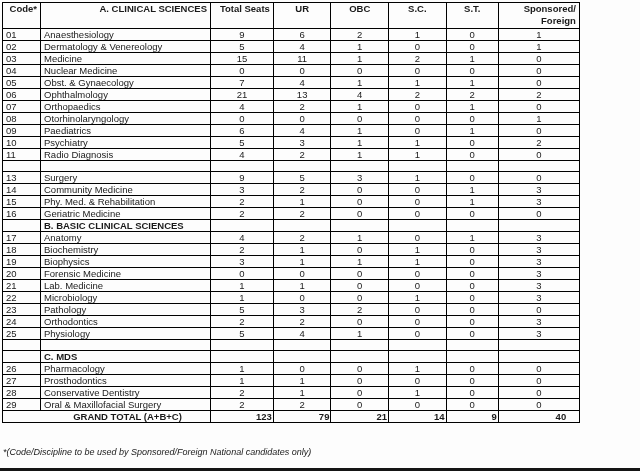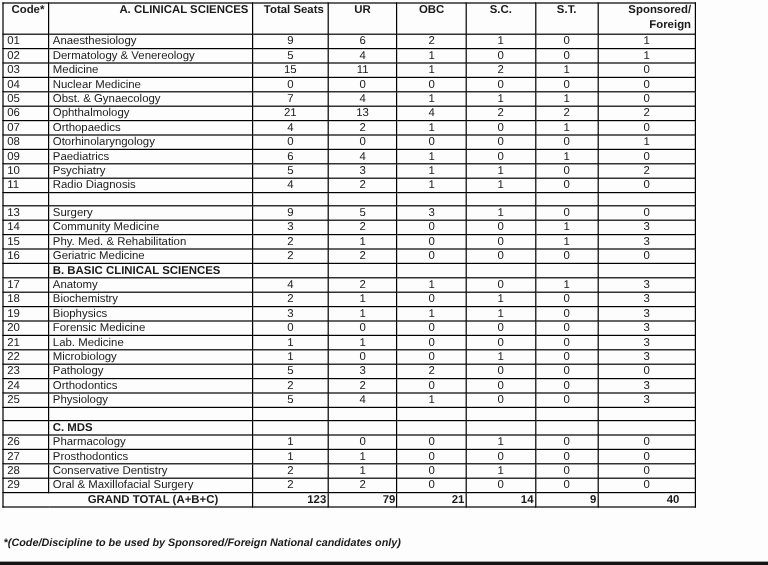--- a/index.html
+++ b/index.html
@@ -48,21 +48,20 @@
   #doc-table tr.grand td { font-weight: bold; padding-left: 45px; }
   #doc-table td.gt-label { text-align: center; }
   #footnote {
     position: absolute;
     left: 3px;
     top: 447px;
     font-size: 9px;
     font-style: italic;
     color: #1a1a1a;
     white-space: nowrap;
-    font-weight: bold;
   }
   #bottom-edge {
     position: absolute;
     left: 0;
     bottom: 0;
     width: 100%;
     height: 3px;
     background: #151515;
   }
 </style>

